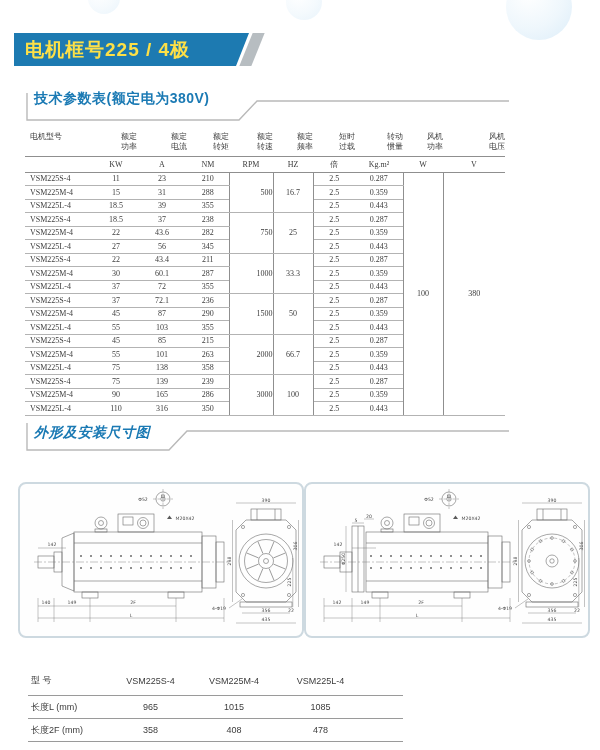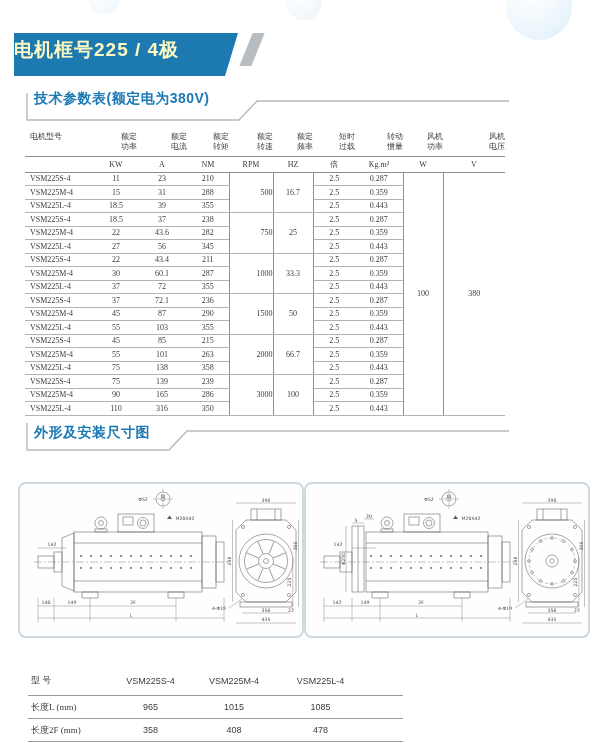--- a/index.html
+++ b/index.html
@@ -5,28 +5,28 @@
   html,body{margin:0;padding:0;}
   body{width:600px;height:750px;background:#ffffff;font-family:"Liberation Sans","DejaVu Sans",sans-serif;overflow:hidden;}
   .page{position:relative;width:600px;height:750px;background:#ffffff;overflow:hidden;}
 
   .bubble{position:absolute;border-radius:50%;background:radial-gradient(circle at 35% 30%, #ffffff 0%, #edf6fc 55%, #d8ebf8 100%);}
   .b1{left:88px;top:-18px;width:32px;height:32px;opacity:.55;}
   .b2{left:286px;top:-16px;width:36px;height:36px;opacity:.6;}
   .b3{left:506px;top:-26px;width:66px;height:66px;opacity:.9;}
 
   .series-title{position:absolute;left:30px;top:8px;font-size:16px;color:#3a3a3a;letter-spacing:1px;margin-top:24px;}
-  .banner{position:absolute;left:14px;top:33px;width:224px;height:43px;background:#1d7ab1;color:#fef9c3;
-          font-size:19px;font-weight:bold;line-height:33px;letter-spacing:1px;
+  .banner{position:absolute;left:14px;top:33px;width:224px;height:33px;background:#1d7ab1;color:#fde047;
+          font-size:19px;font-weight:bold;line-height:33px;padding-left:11px;letter-spacing:1px;
           clip-path:polygon(0 0,100% 0,calc(100% - 13px) 100%,0 100%);}
   .banner-slash{position:absolute;left:246px;top:33px;width:12px;height:33px;background:#b7bdc1;transform:skewX(-22deg);}
 
   .section-title{position:absolute;left:34px;color:#1b7ab4;font-size:14px;font-weight:bold;letter-spacing:.5px;}
   .s1{top:90px;}
-  .s2{top:424px;}
+  .s2{top:424px;font-style:italic;}
   .sec-line{position:absolute;left:26px;}
   .l1{top:92px;}
   .l2{top:422px;}
 
   table.spec{position:absolute;left:25px;top:130px;width:480px;border-collapse:collapse;table-layout:fixed;
              font-size:8px;color:#3c3c3c;font-family:Liberation Serif, serif;}
   .spec th{font-weight:normal;font-size:8px;line-height:1.3;padding:2px 0 3px;text-align:right;vertical-align:top;}
   .spec th.c-model{text-align:left;padding-left:5px;}
   .spec tr.units td{border-top:1px solid #8f8f8f;border-bottom:1px solid #8f8f8f;height:13px;text-align:center;padding:1px 0;}
   .spec tr.units td.c-model{text-align:left;padding-left:5px;}
@@ -43,21 +43,21 @@
   .panel svg{display:block;}
   .dwg{stroke:#6b6b6b;stroke-width:0.6;fill:none;}
   .dwg .thin{stroke-width:0.4;}
   .dwg .dots{stroke-width:1.6;}
   .dwg text, .dt{font-family:"DejaVu Sans",sans-serif;font-size:4.6px;fill:#4a4a4a;stroke:none;text-anchor:middle;}
   .dwg .mark{fill:#5a5a5a;stroke:none;}
 
   table.dim-table{position:absolute;left:28px;top:666px;width:375px;border-collapse:collapse;font-size:9px;color:#3c3c3c;}
   .dim-table td{height:20px;text-align:center;border-bottom:1px solid #9a9a9a;}
   .dim-table tr.dt-head td{height:27px;}
-  .dim-table td.lbl{text-align:left;padding-left:3px;font-family:Liberation Serif, serif;}
+  .dim-table td.lbl{text-align:left;padding-left:3px;}
   .dim-table td.last{padding-right:38px;}
 </style>
 </head>
 <body>
 
 <div class="page">
 
   <div class="bubble b1"></div>
   <div class="bubble b2"></div>
   <div class="bubble b3"></div>

